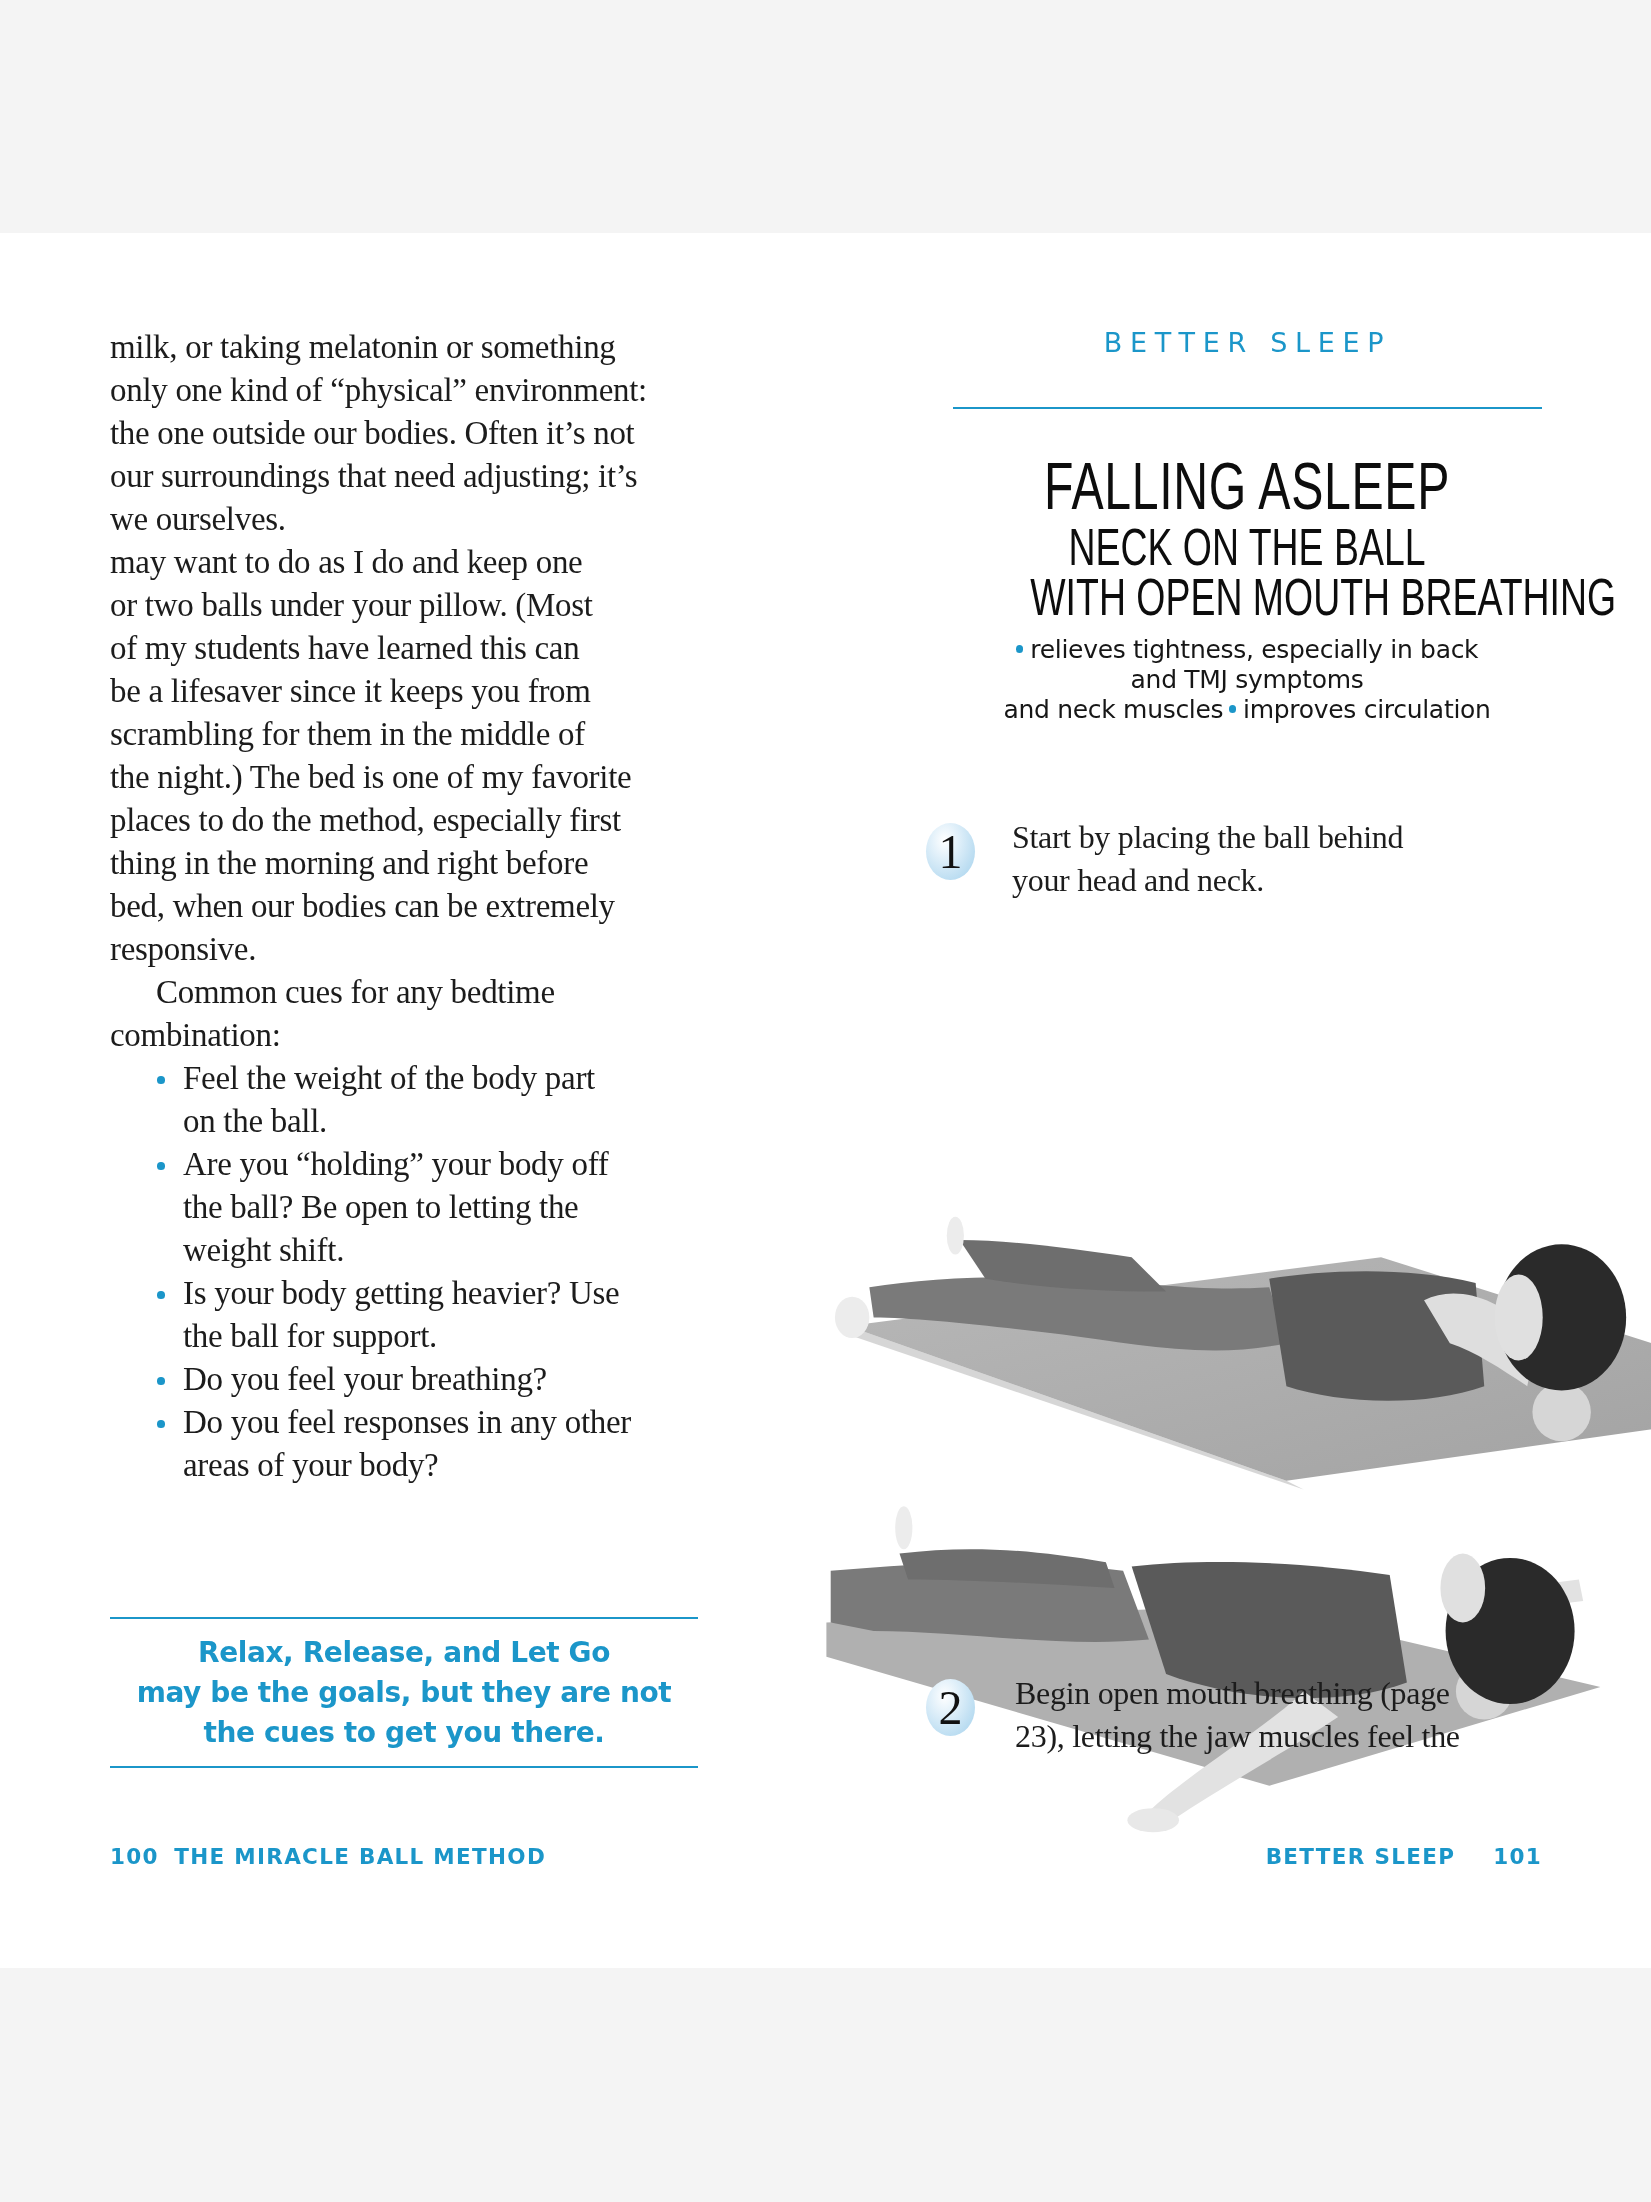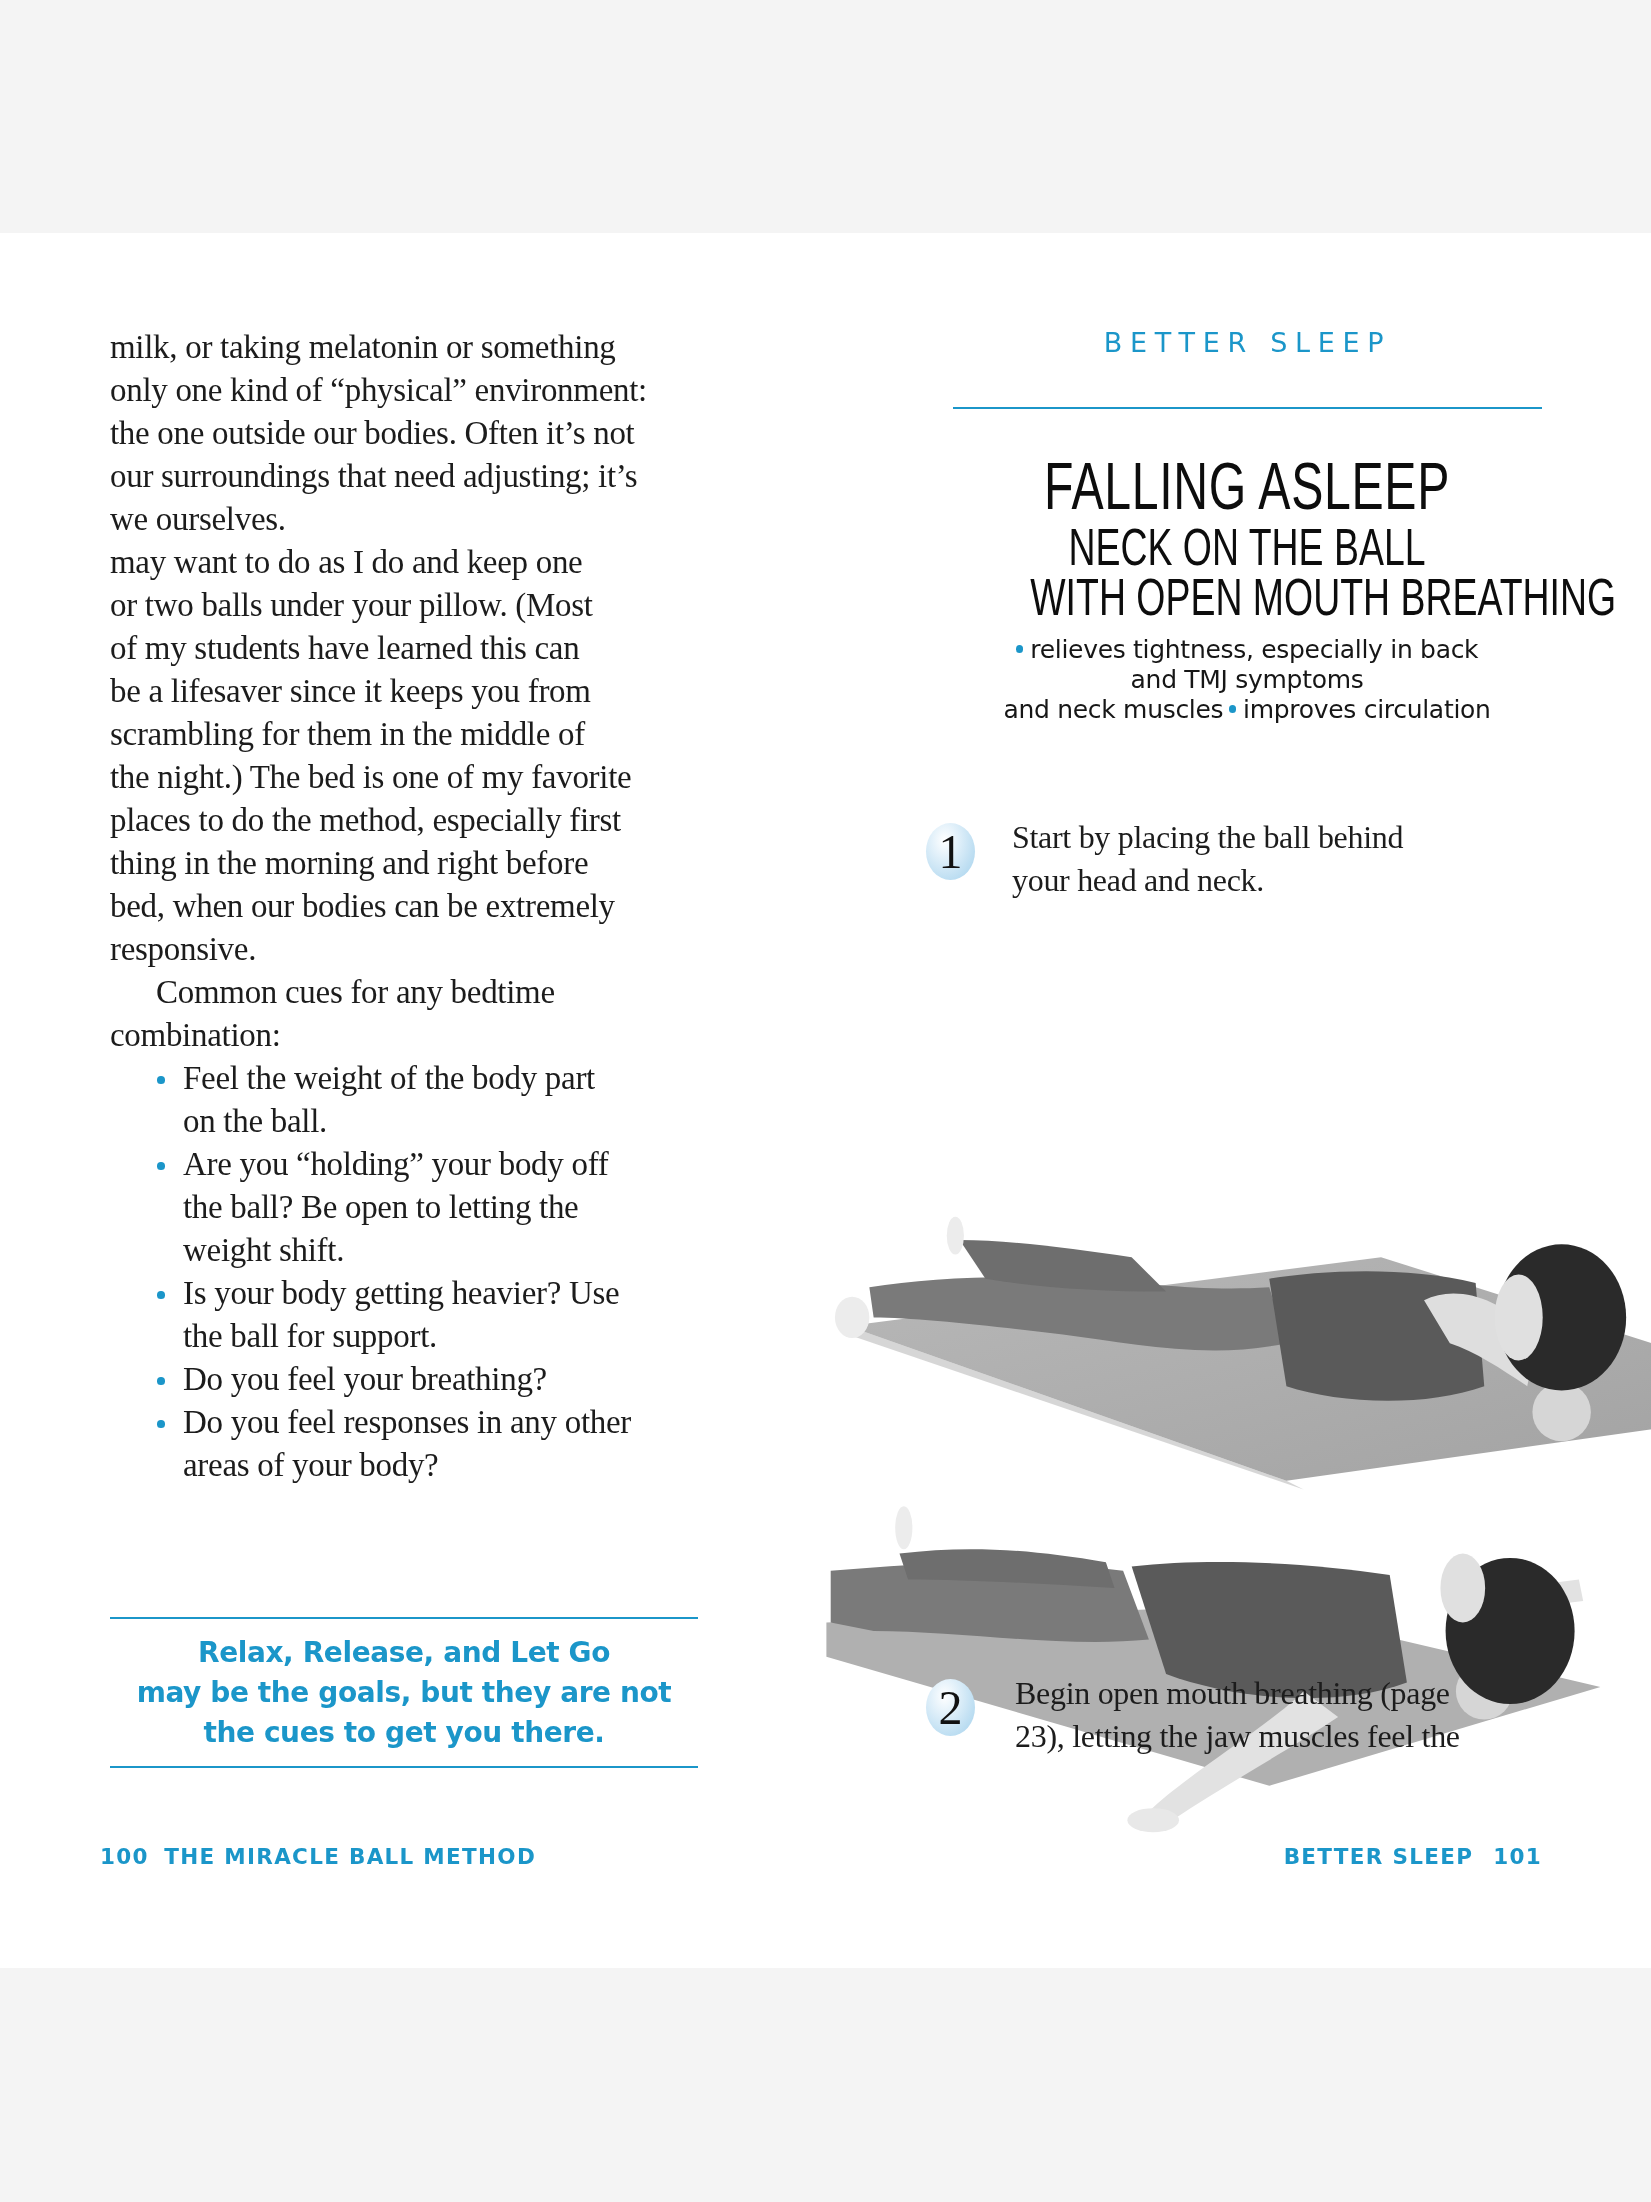--- a/index.html
+++ b/index.html
@@ -61,21 +61,21 @@
     .folio {
       position: absolute; top: 1611px;
       font-family: "DejaVu Sans", sans-serif;
       font-weight: 600;
       font-size: 21.5px;
       color: var(--accent);
       letter-spacing: 1.3px;
       white-space: nowrap;
     }
     .folio .num { margin-right: 15.5px; }
-    .folio.right .num { margin-right: 0; margin-left: 20px; }
+    .folio.right .num { margin-right: 0; margin-left: 38px; }
 
     
     .kicker {
       position: absolute;
       left: 953px; top: 93px; width: 589px;
       text-align: center;
       font-family: "DejaVu Sans", sans-serif;
       font-size: 27px;
       line-height: 34px;
       letter-spacing: 7.7px;
@@ -209,21 +209,21 @@
       </li>
     </ul>
   </div>
 
   <div class="pullquote">
     <span class="line">Relax, Release, and Let Go</span>
     <span class="line">may be the goals, but they are not</span>
     <span class="line">the cues to get you there.</span>
   </div>
 
-  <div class="folio" style="left:100px;">
+  <div class="folio" style="left:110px;">
     <span class="num">100</span><span>THE MIRACLE BALL METHOD</span>
   </div>
 
   <div class="kicker">
     <span class="line">BETTER SLEEP</span>
   </div>
   <div class="kicker-rule"></div>
 
   <div class="title-block">
     <div class="title-main">FALLING ASLEEP</div>

